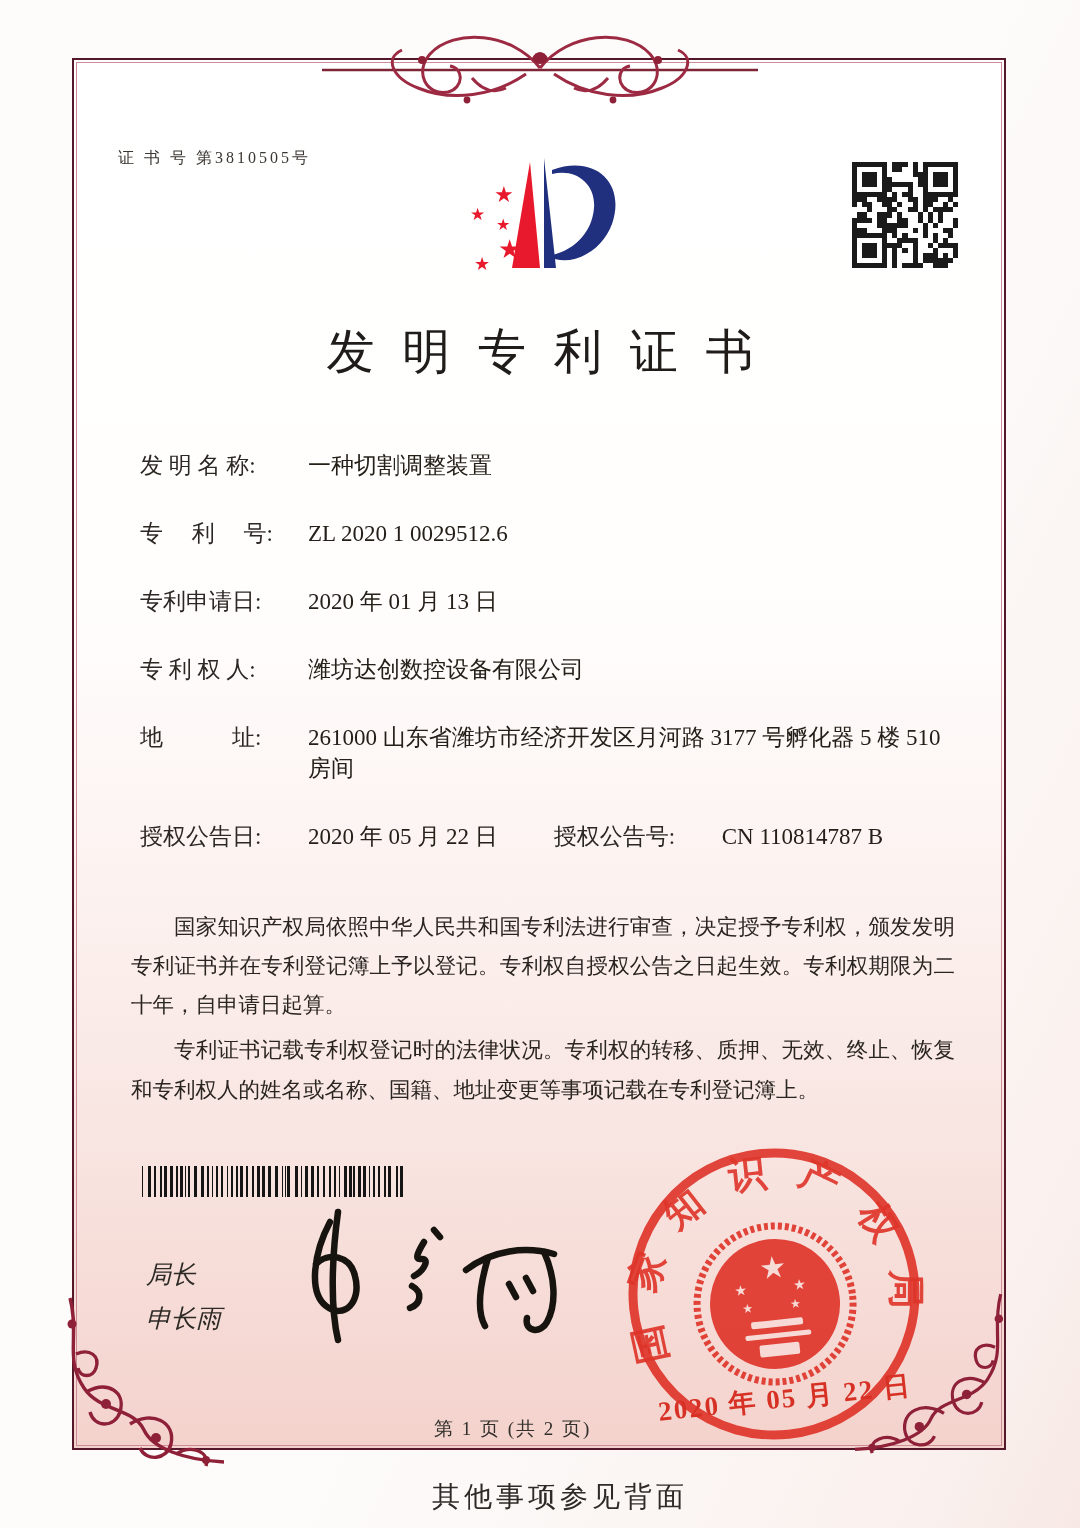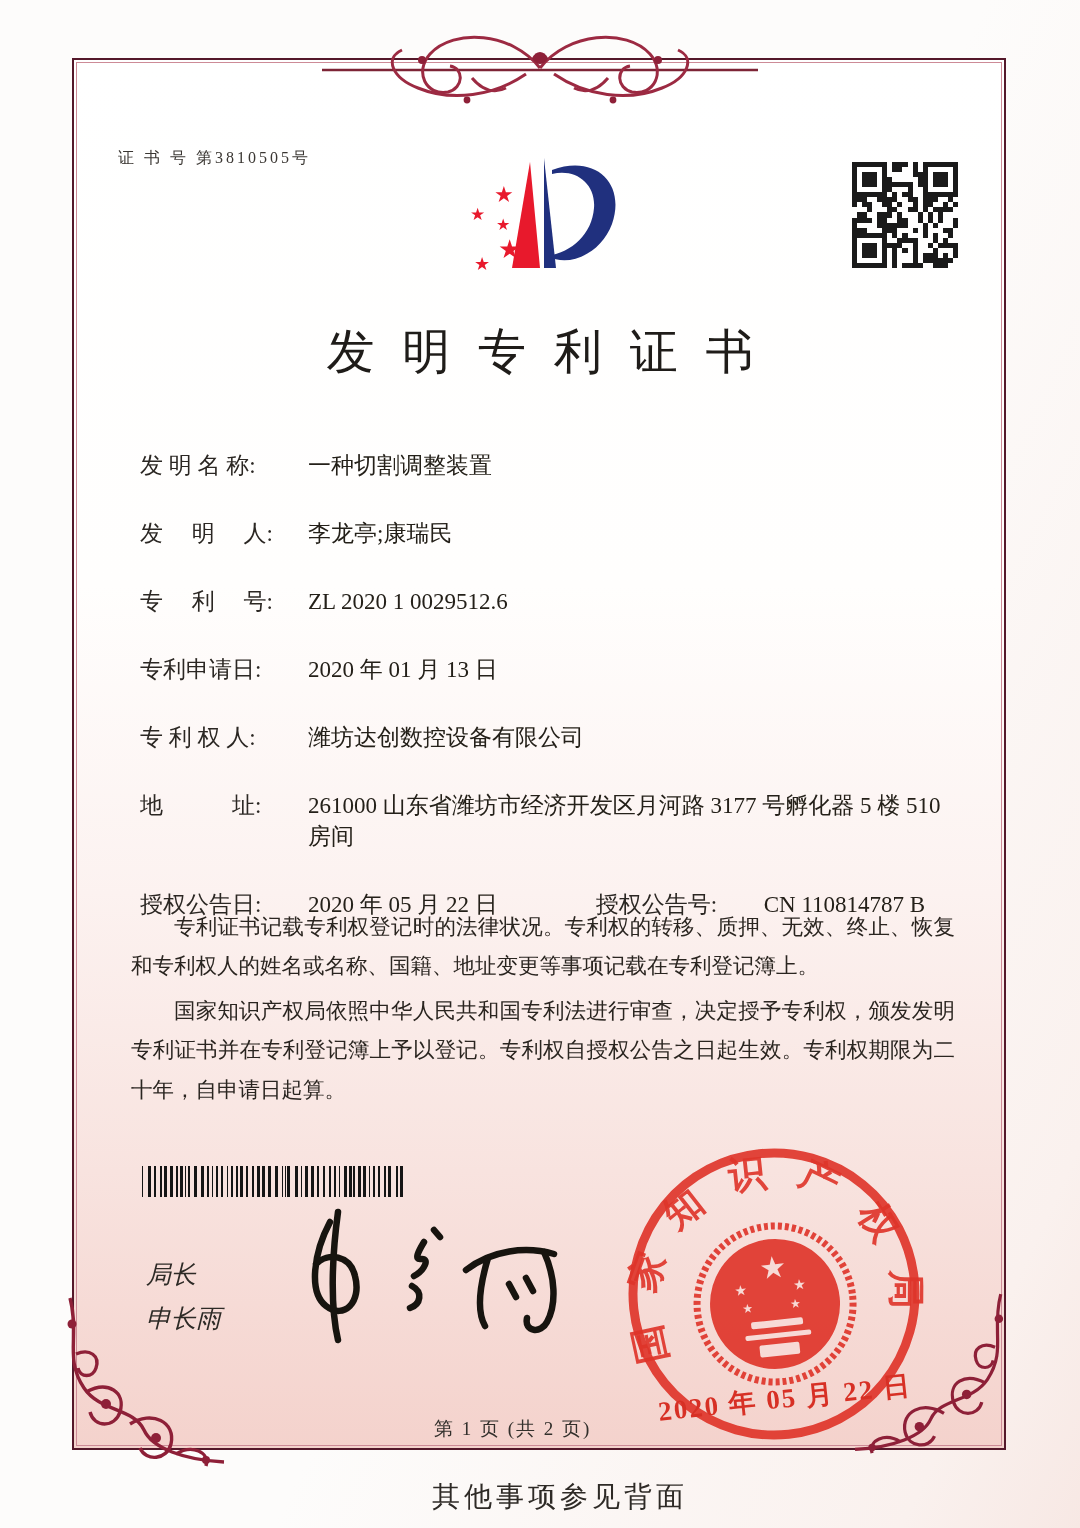--- a/index.html
+++ b/index.html
@@ -23,21 +23,21 @@
   .logo{position:absolute;left:448px;top:146px;width:180px;height:150px;}
   .qr{position:absolute;left:852px;top:162px;width:106px;height:106px;}
   .title{
     position:absolute;left:0;top:320px;width:100%;text-align:center;
     font-size:48px;font-weight:normal;letter-spacing:.58em;padding-left:.58em;box-sizing:border-box;color:#1f1c19;
   }
   .fields{position:absolute;left:140px;top:450px;width:830px;font-size:23px;}
   .field-row{display:flex;margin-bottom:37px;line-height:31px;}
   .field-label{white-space:pre;flex:0 0 168px;color:#2b2723;}
   .field-value{color:#242019;max-width:640px;}
-  .grant-row{display:flex;gap:98px;}
+  .grant-row{display:flex;gap:56px;}
   .grant-pair{display:flex;}
   .paras{
     position:absolute;left:131px;top:908px;width:824px;
     font-size:21.5px;line-height:1.82;text-align:justify;color:#2a2520;
   }
   .paras p{margin:0 0 6px 0;text-indent:2em;}
   .barcode{position:absolute;left:140px;top:1166px;width:268px;height:31px;}
   .officer{position:absolute;left:146px;top:1252px;font-family:"Liberation Sans","DejaVu Sans",sans-serif;font-size:25px;color:#2d2a26;line-height:44px;font-style:italic;}
   .signature{position:absolute;left:252px;top:1206px;width:320px;height:140px;}
   .seal{position:absolute;left:624px;top:1144px;width:300px;height:300px;transform:rotate(-6deg);opacity:.95;}
@@ -280,24 +280,20 @@
     </svg>
 
   <div class="title">发明专利证书</div>
 
   <div class="fields">
     <div class="field-row">
       <span class="field-label">发 明 名 称:</span>
       <span class="field-value">一种切割调整装置</span>
     </div>
     <div class="field-row">
-      <span class="field-label">发　 明　 人:</span>
-      <span class="field-value">李龙亭;康瑞民</span>
-    </div>
-    <div class="field-row">
       <span class="field-label">专　 利　 号:</span>
       <span class="field-value">ZL 2020 1 0029512.6</span>
     </div>
     <div class="field-row">
       <span class="field-label">专利申请日:</span>
       <span class="field-value">2020 年 01 月 13 日</span>
     </div>
     <div class="field-row">
       <span class="field-label">专 利 权 人:</span>
       <span class="field-value">潍坊达创数控设备有限公司</span>
@@ -312,22 +308,22 @@
         <span class="field-value">2020 年 05 月 22 日</span>
       </span>
       <span class="grant-pair">
         <span class="field-label">授权公告号:</span>
         <span class="field-value">CN 110814787 B</span>
       </span>
     </div>
   </div>
 
   <div class="paras">
+    <p>国家知识产权局依照中华人民共和国专利法进行审查，决定授予专利权，颁发发明专利证书并在专利登记簿上予以登记。专利权自授权公告之日起生效。专利权期限为二十年，自申请日起算。</p>
     <p>专利证书记载专利权登记时的法律状况。专利权的转移、质押、无效、终止、恢复和专利权人的姓名或名称、国籍、地址变更等事项记载在专利登记簿上。</p>
-    <p>国家知识产权局依照中华人民共和国专利法进行审查，决定授予专利权，颁发发明专利证书并在专利登记簿上予以登记。专利权自授权公告之日起生效。专利权期限为二十年，自申请日起算。</p>
   </div>
 
   <svg id="barcode" class="barcode" viewBox="0 0 268 31" fill="#151515" preserveAspectRatio="none">
       <rect x="2" y="0" width="1" height="31"></rect>
       <rect x="8" y="0" width="3" height="31"></rect>
       <rect x="14" y="0" width="2" height="31"></rect>
       <rect x="20" y="0" width="2" height="31"></rect>
       <rect x="24" y="0" width="3" height="31"></rect>
       <rect x="30" y="0" width="3" height="31"></rect>
       <rect x="36" y="0" width="2" height="31"></rect>

